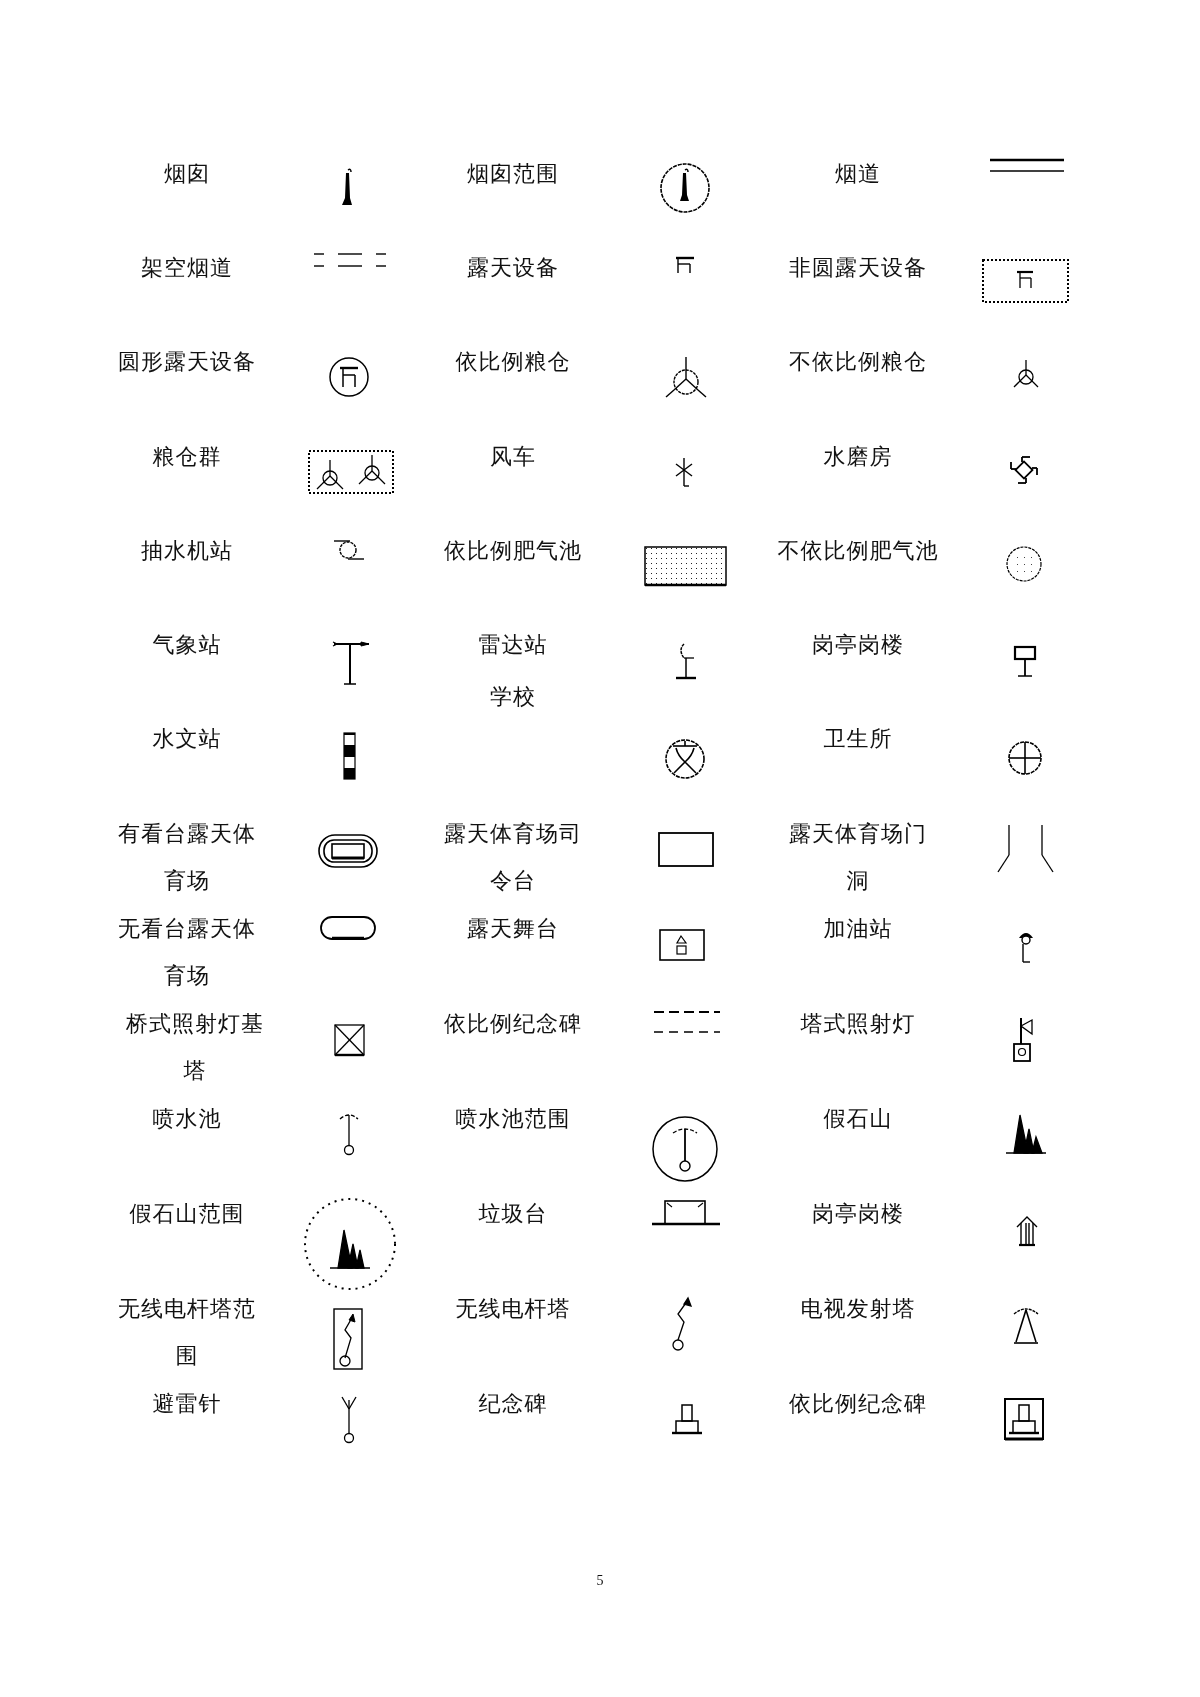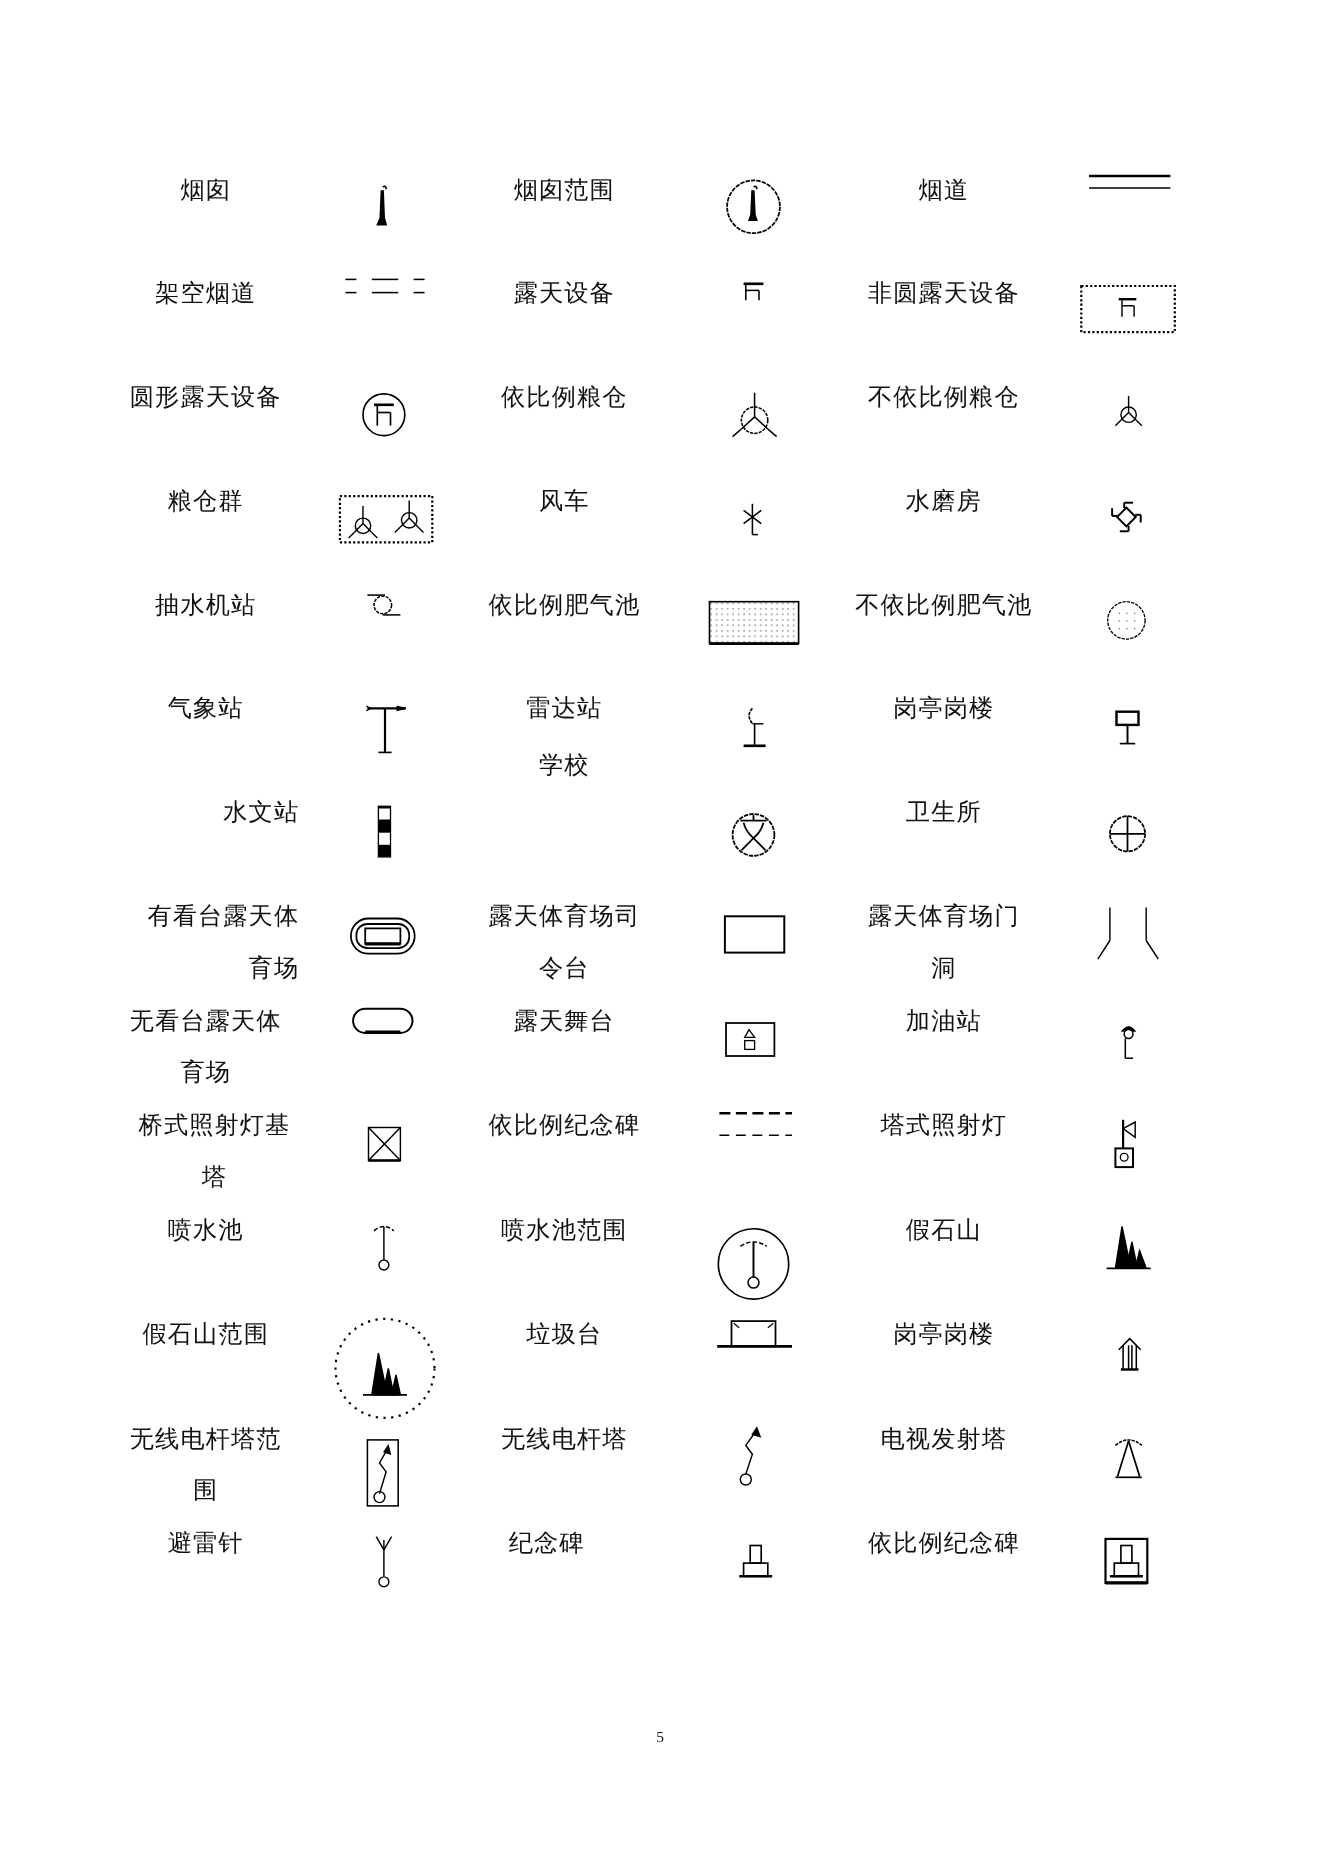--- a/index.html
+++ b/index.html
@@ -229,21 +229,21 @@
 <div class="sym" style="left:1013px;top:645px;">
   <svg width="26" height="34">
       <g stroke="#000" fill="none">
         <rect x="2" y="2" width="20" height="12" stroke-width="2.2"></rect>
         <line x1="12" y1="14" x2="12" y2="31" stroke-width="1.8"></line>
         <line x1="5" y1="31" x2="19" y2="31" stroke-width="1.5"></line>
       </g>
     </svg>
 </div>
 
-<div class="cell-label" style="left:102px;top:715px;text-align:right;"><span>水文站</span></div>
+<div class="cell-label" style="left:102px;top:715px;"><span>水文站</span></div>
 <div class="sym" style="left:343px;top:733px;">
   <svg width="14" height="48">
       <rect x="1" y="0" width="11" height="46" stroke="#000" fill="#fff" stroke-width="1.2"></rect>
       <rect x="1" y="0" width="11" height="2" fill="#000"></rect>
       <rect x="1" y="12" width="11" height="12" fill="#000"></rect>
       <rect x="1" y="35" width="11" height="11" fill="#000"></rect>
     </svg>
 </div>
 <div class="cell-label" style="left:428px;top:673px;"><span>学校</span></div>
 <div class="sym" style="left:665px;top:738px;">
@@ -262,21 +262,21 @@
 <div class="sym" style="left:1007px;top:740px;">
     <svg width="38" height="38">
       <g stroke="#000" fill="none" stroke-width="1.6">
         <circle cx="18" cy="18" r="16" stroke-dasharray="4 1"></circle>
         <line x1="18" y1="2" x2="18" y2="34"></line>
         <line x1="2" y1="18" x2="34" y2="18"></line>
       </g>
     </svg>
 </div>
 
-<div class="cell-label" style="left:102px;top:810px;width:170px;text-align:right;"><span style="display:inline-block;width:148px;">有看台露天体育场</span></div>
+<div class="cell-label" style="left:102px;top:810px;width:170px;"><span style="display:inline-block;width:148px;">有看台露天体育场</span></div>
 <div class="sym" style="left:318px;top:834px;">
   <svg width="62" height="36">
       <g stroke="#000" fill="none">
         <rect x="1" y="1" width="58" height="32" rx="16" stroke-width="1.6"></rect>
         <rect x="6" y="6" width="48" height="22" rx="10" stroke-width="1.6"></rect>
         <rect x="14" y="10" width="32" height="14" stroke-width="1.6"></rect>
         <line x1="14" y1="24" x2="46" y2="24" stroke-width="3"></line>
       </g>
     </svg>
 </div>
@@ -464,21 +464,21 @@
 <div class="sym" style="left:338px;top:1397px;">
   <svg width="22" height="48">
       <g stroke="#000" fill="none" stroke-width="1.3">
         <line x1="4" y1="0" x2="11" y2="12"></line>
         <line x1="18" y1="0" x2="11" y2="12"></line>
         <line x1="11" y1="3" x2="11" y2="36"></line>
         <circle cx="11" cy="41" r="4.5"></circle>
       </g>
     </svg>
 </div>
-<div class="cell-label" style="left:412px;top:1380px;"><span>纪念碑</span></div>
+<div class="cell-label" style="left:428px;top:1380px;"><span>纪念碑</span></div>
 <div class="sym" style="left:670px;top:1403px;">
   <svg width="36" height="34">
       <g stroke="#000" fill="none" stroke-width="1.5">
         <rect x="12" y="2" width="10" height="16"></rect>
         <rect x="6" y="18" width="22" height="12"></rect>
         <line x1="2" y1="30" x2="32" y2="30" stroke-width="2.4"></line>
       </g>
     </svg>
 </div>
 <div class="cell-label" style="left:773px;top:1380px;"><span>依比例纪念碑</span></div>

